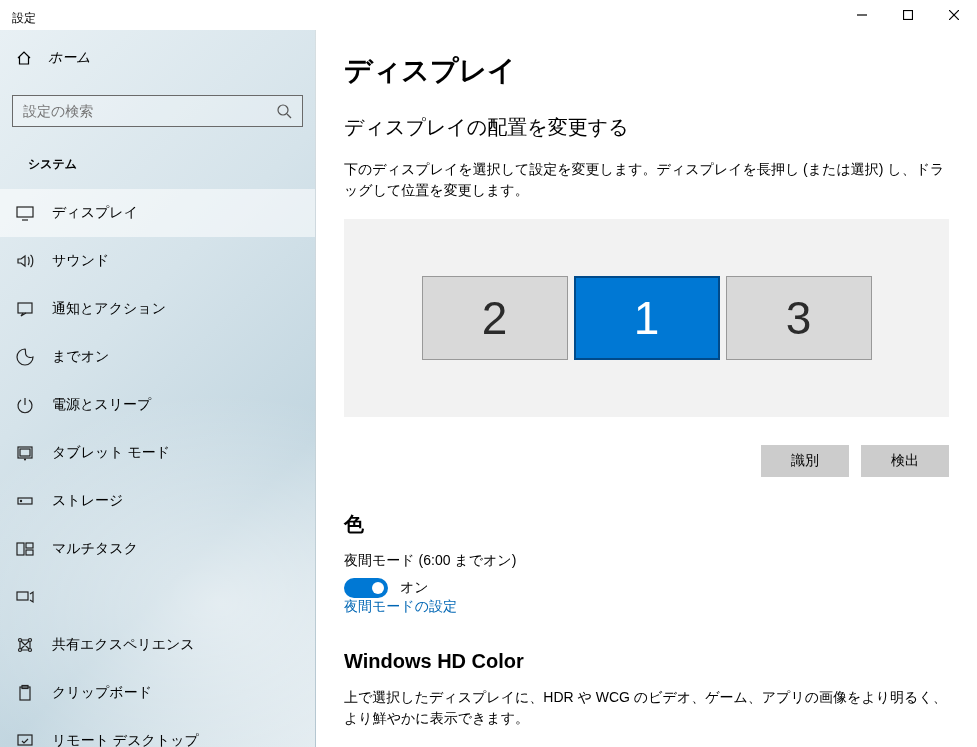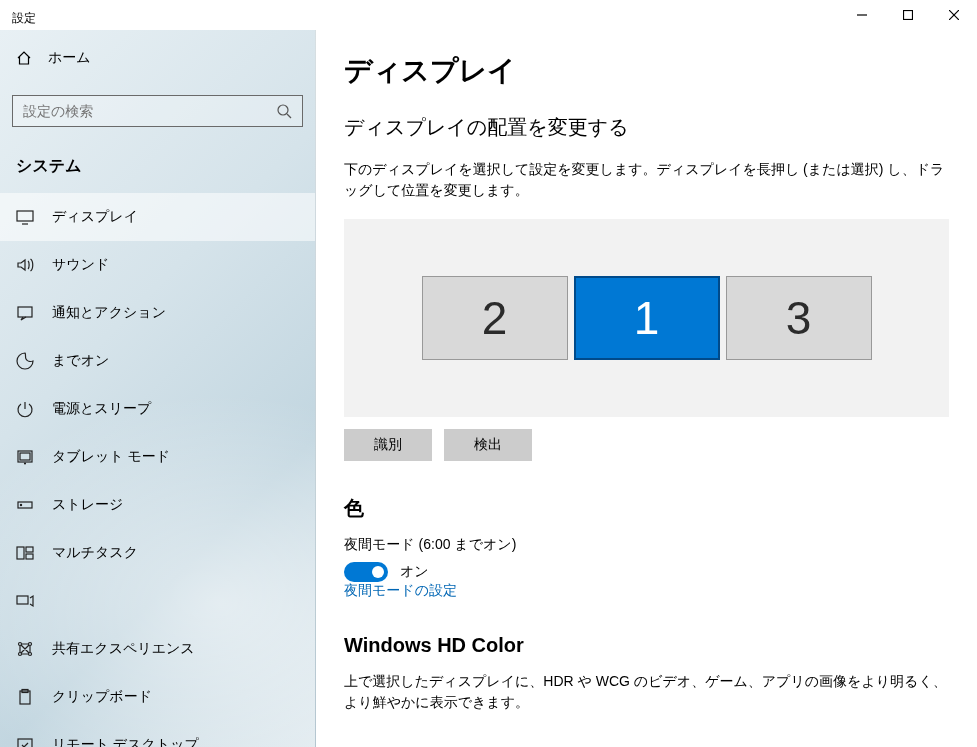--- a/index.html
+++ b/index.html
@@ -10,47 +10,47 @@
 .titlebar-controls { display: flex; }
 .titlebar-btn { width: 46px; height: 30px; display: flex; align-items: center; justify-content: center; cursor: default; }
 .titlebar-btn svg { width: 10px; height: 10px; }
 
 .content { display: flex; height: calc(100% - 30px); }
 
 .sidebar { width: 316px; background: linear-gradient(135deg, #e8f0f4 0%, #d5e3ea 40%, #c2d6e0 70%, #e0eaef 100%); position: relative; border-right: 1px solid rgba(0,0,0,0.07); }
 .sidebar::before { content: ""; position: absolute; inset: 0; background: radial-gradient(ellipse 400px 300px at 70% 80%, rgba(255,255,255,0.5), transparent 70%); pointer-events: none; }
 .sidebar > * { position: relative; }
 
-.home-row { display: flex; align-items: center; height: 44px; padding-left: 16px; gap: 16px; margin-top: 6px; cursor: default; }
+.home-row { display: flex; align-items: center; height: 44px; padding-left: 16px; gap: 16px; margin-top: 6px; cursor: default; font-style: italic; }
 .home-icon { width: 16px; height: 16px; display: flex; align-items: center; justify-content: center; }
 
 .search-wrap { padding: 11px 12px; margin-top: 4px; }
 .search-box { width: 100%; height: 32px; border: 1px solid #6a6a6a; background: rgba(255,255,255,0.25); display: flex; align-items: center; padding: 0 10px; }
 .search-input { flex: 1; border: none; background: transparent; outline: none; font-size: 14px; color: #5b5b5b; }
 .search-icon { width: 16px; height: 16px; color: #555; }
 
-.category { font-weight: 600; padding: 18px 0 10px 16px; font-size: 16px; }
+.category { font-weight: 600; padding: 18px 0 10px 28px; font-size: 12px; }
 
 .nav-list { list-style: none; margin-top: 6px; }
 .nav-item { display: flex; align-items: center; height: 48px; padding-left: 16px; gap: 18px; cursor: default; }
 .nav-item.selected { background: rgba(255,255,255,0.55); }
 .nav-icon { width: 18px; height: 18px; display: flex; align-items: center; justify-content: center; color: #222; }
 .nav-label { font-size: 14px; }
 
 .main { flex: 1; padding: 22px 28px 0 28px; overflow: hidden; }
 .page-title { font-size: 28px; font-weight: 600; margin-bottom: 24px; }
 .section-title { font-size: 20px; font-weight: 400; margin-bottom: 18px; }
 .section-title2 { font-size: 20px; font-weight: 600; margin: 34px 0 14px 0; }
 .desc { font-size: 14px; line-height: 1.5; margin-bottom: 18px; color: #000; }
 
 .arrange-box { background: #f2f2f2; height: 198px; display: flex; align-items: center; justify-content: center; gap: 6px; }
 .monitor { width: 146px; height: 84px; background: #d9d9d9; border: 1px solid #999; display: flex; align-items: center; justify-content: center; font-size: 46px; font-weight: 300; color: #2b2b2b; cursor: pointer; }
 .monitor.selected { background: #0078d4; border: 2px solid #004a8a; color: #fff; }
 
-.btn-row { display: flex; justify-content: flex-start; gap: 12px; margin-top: 12px; }
+.btn-row { display: flex; justify-content: flex-end; gap: 12px; margin-top: 28px; }
 .btn { width: 88px; height: 32px; background: #ccc; border: none; font-size: 14px; cursor: pointer; }
 
 .toggle-label { font-size: 14px; margin-bottom: 8px; }
 .toggle-row { display: flex; align-items: center; gap: 12px; }
 .toggle { width: 44px; height: 20px; border-radius: 10px; background: #0078d4; position: relative; cursor: pointer; }
 .toggle::after { content: ""; position: absolute; width: 12px; height: 12px; border-radius: 50%; background: #fff; top: 4px; right: 4px; }
 .toggle-state { font-size: 14px; }
 
 .link { color: #0066b4; font-size: 14px; cursor: pointer; }
 

